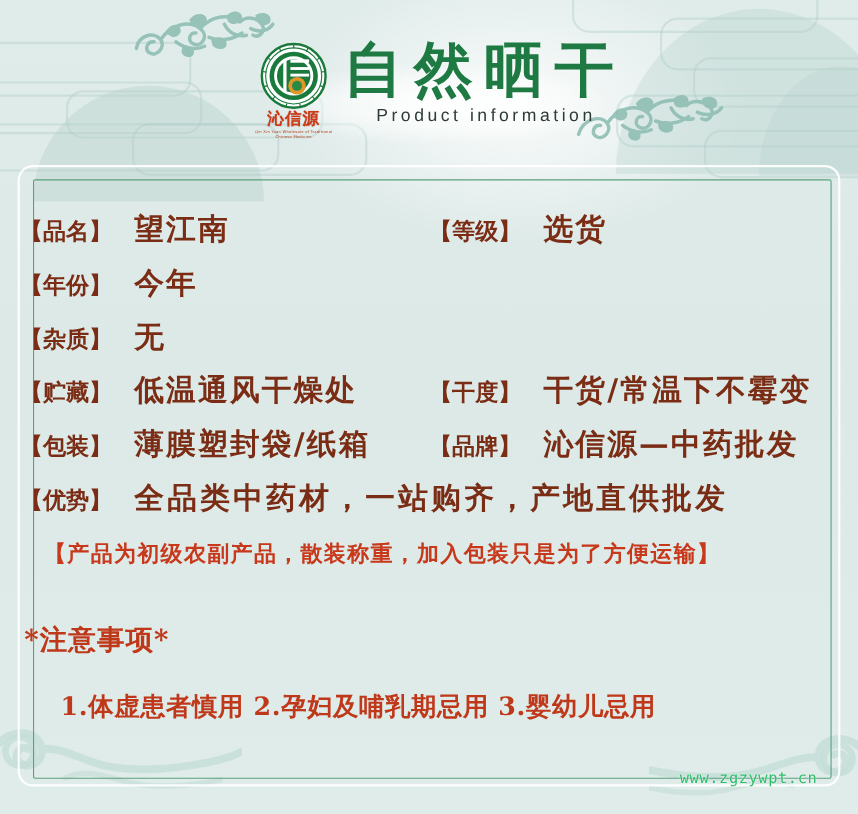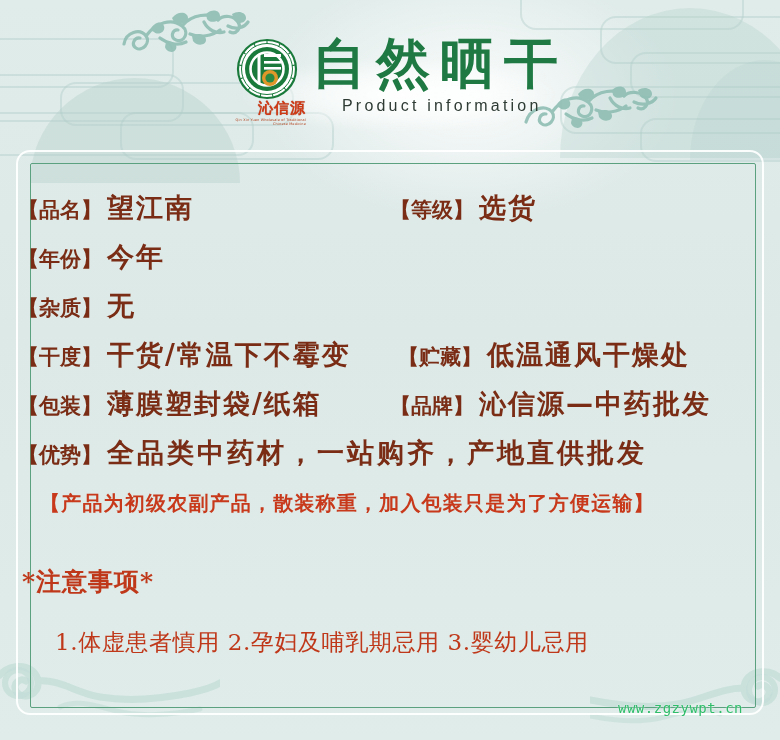--- a/index.html
+++ b/index.html
@@ -31,21 +31,21 @@
   }
 
   .vine{position:absolute;fill:#8dbdb2;opacity:.88;}
   .vine-left{left:120px;top:8px;}
   .vine-right{left:520px;top:78px;}
 
   .footcloud{position:absolute;fill:#bcd8d2;opacity:.75;}
 
   
   .header{position:absolute;left:0;top:0;width:780px;height:148px;}
-  .logo{position:absolute;left:228px;top:38px;width:78px;height:92px;text-align:right;}
+  .logo{position:absolute;left:228px;top:38px;width:78px;height:92px;text-align:center;}
   .logo-emblem{width:62px;height:62px;margin:0 auto;position:relative;}
   .logo-name{
     margin-top:1px;font-family:"DejaVu Serif","Liberation Serif",serif;
     font-size:15px;font-weight:bold;color:#cf3a16;letter-spacing:1px;
     line-height:1.05;text-shadow:0 0 1px rgba(120,20,0,.5);
   }
   .logo-sub{font-size:3.4px;color:#b23c16;letter-spacing:.2px;margin-top:1px;}
 
   .title-wrap{position:absolute;left:312px;top:36px;width:300px;}
   .title-cn{
@@ -76,41 +76,41 @@
   .spec-row{display:flex;align-items:baseline;height:49px;}
   .cell{display:flex;align-items:baseline;white-space:nowrap;}
   .cell-l{width:372px;}
   .cell-r{width:380px;}
   .lbl{
     font-family:"DejaVu Serif","Liberation Serif",serif;
     font-size:21px;font-weight:bold;color:#7a2c14;letter-spacing:0px;
   }
   .val{
     font-family:"DejaVu Serif","Liberation Serif",serif;
-    font-size:27px;font-weight:bold;color:#7a2c14;margin-left:5px;letter-spacing:2px;
+    font-size:27px;font-weight:bold;color:#7a2c14;margin-left:20px;letter-spacing:2px;
   }
 
   .adv-row{position:absolute;left:18px;top:285px;display:flex;align-items:baseline;white-space:nowrap;}
   .adv-row .val{letter-spacing:3px;}
 
   .note-red{
     position:absolute;left:40px;top:340px;width:720px;
     font-family:"DejaVu Serif","Liberation Serif",serif;
     font-size:20px;font-weight:bold;color:#c8381a;letter-spacing:1.2px;white-space:nowrap;
   }
 
   .caution-title{
     position:absolute;left:22px;top:415px;
     font-family:"DejaVu Serif","Liberation Serif",serif;
     font-size:25px;font-weight:bold;color:#c0381a;letter-spacing:1px;
   }
   .caution-list{
     position:absolute;left:55px;top:477px;
     font-family:"DejaVu Serif","Liberation Serif",serif;
-    font-size:23px;font-weight:normal;color:#c0381a;letter-spacing:.6px;white-space:nowrap;
+    font-size:23px;font-weight:bold;color:#c0381a;letter-spacing:.6px;white-space:nowrap;
   }
 
   .watermark{
     position:absolute;left:618px;top:700px;
     font-family:"DejaVu Sans Mono","Liberation Mono",monospace;
     font-size:14px;color:#2fbd6a;letter-spacing:.5px;
     text-shadow:0 0 2px rgba(255,255,255,.9);
   }
 </style>
 </head>
@@ -238,28 +238,28 @@
       </div>
 
       <div class="spec-row">
         <div class="cell cell-r">
           <span class="lbl">【杂质】</span>
           <span class="val">无</span>
         </div>
       </div>
 
       <div class="spec-row">
-        <div class="cell cell-r">
-          <span class="lbl">【干度】</span>
-          <span class="val">干货/常温下不霉变</span>
-        </div>
         <div class="cell cell-l">
           <span class="lbl">【贮藏】</span>
           <span class="val">低温通风干燥处</span>
         </div>
+        <div class="cell cell-r">
+          <span class="lbl">【干度】</span>
+          <span class="val">干货/常温下不霉变</span>
+        </div>
       </div>
 
       <div class="spec-row">
         <div class="cell cell-l">
           <span class="lbl">【包装】</span>
           <span class="val">薄膜塑封袋/纸箱</span>
         </div>
         <div class="cell cell-r">
           <span class="lbl">【品牌】</span>
           <span class="val">沁信源—中药批发</span>

